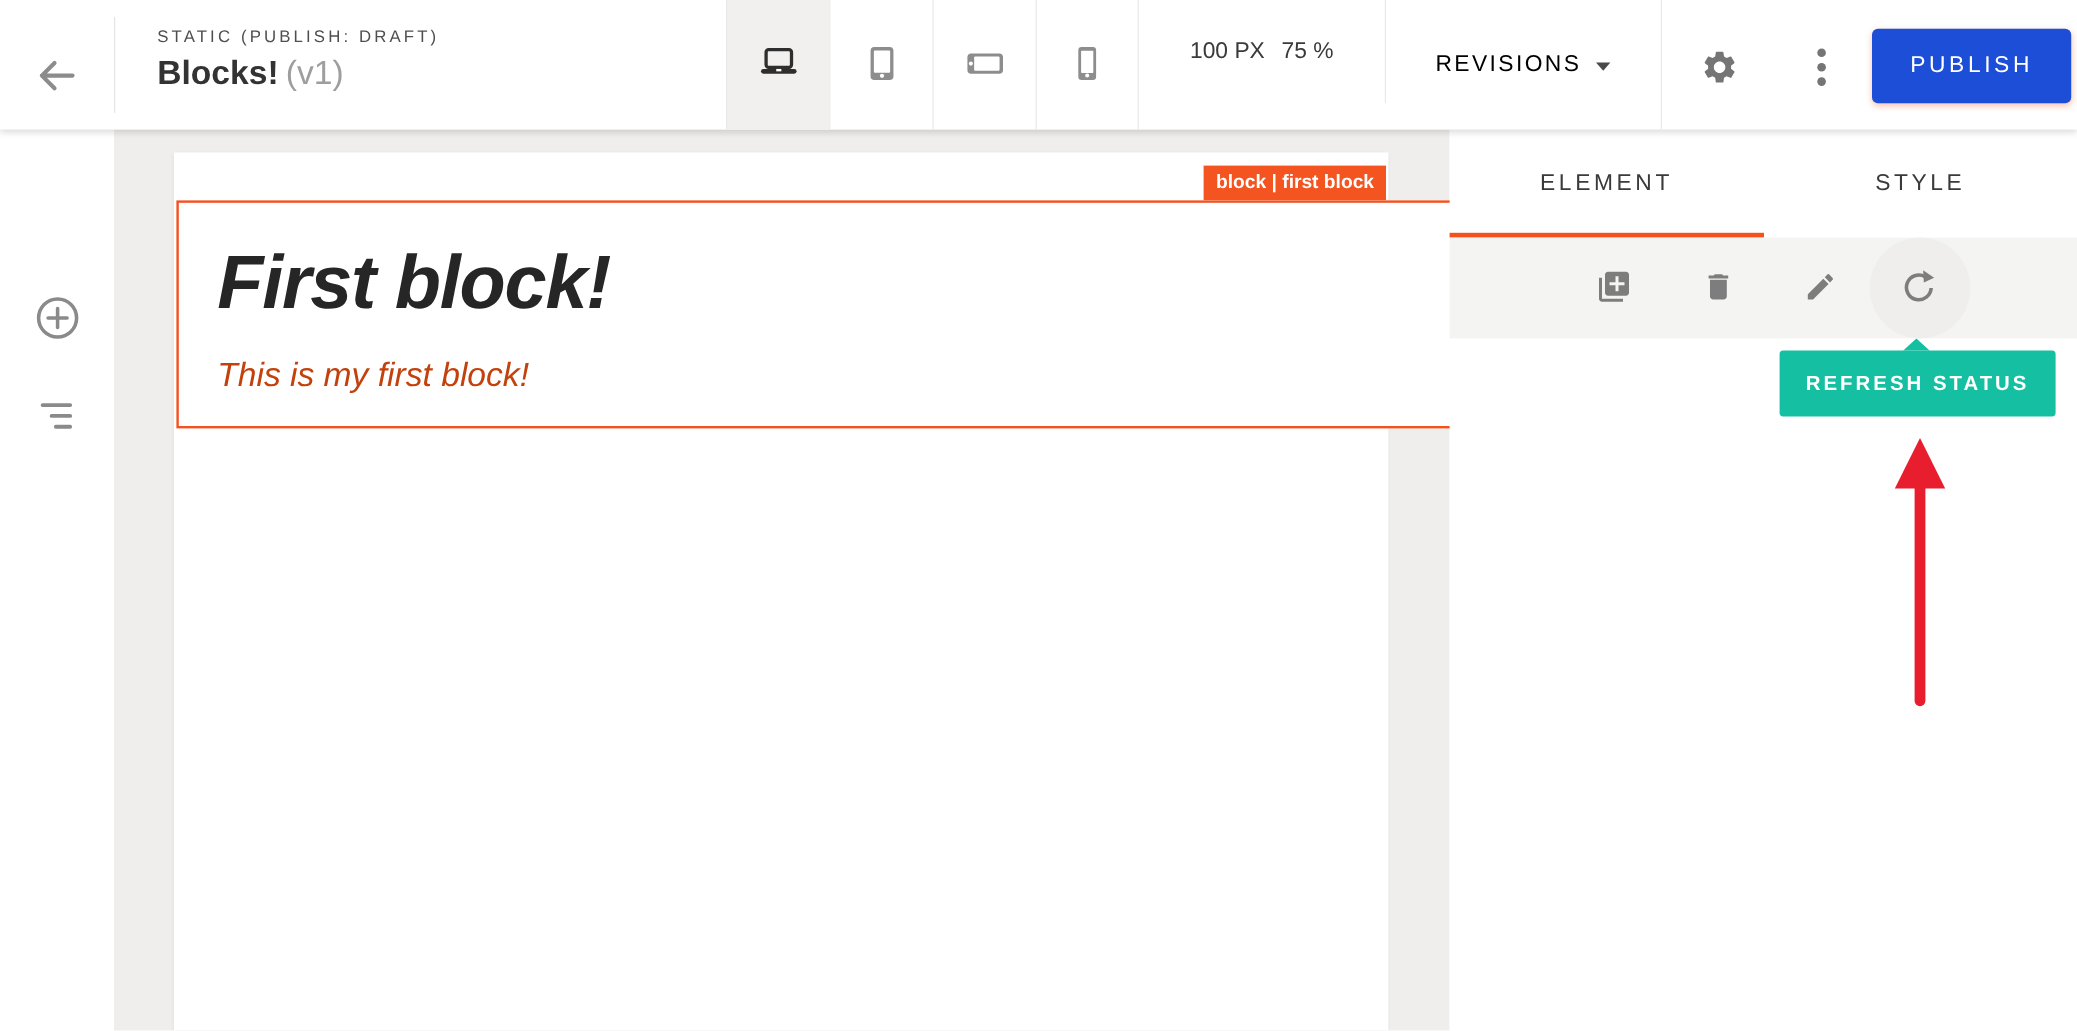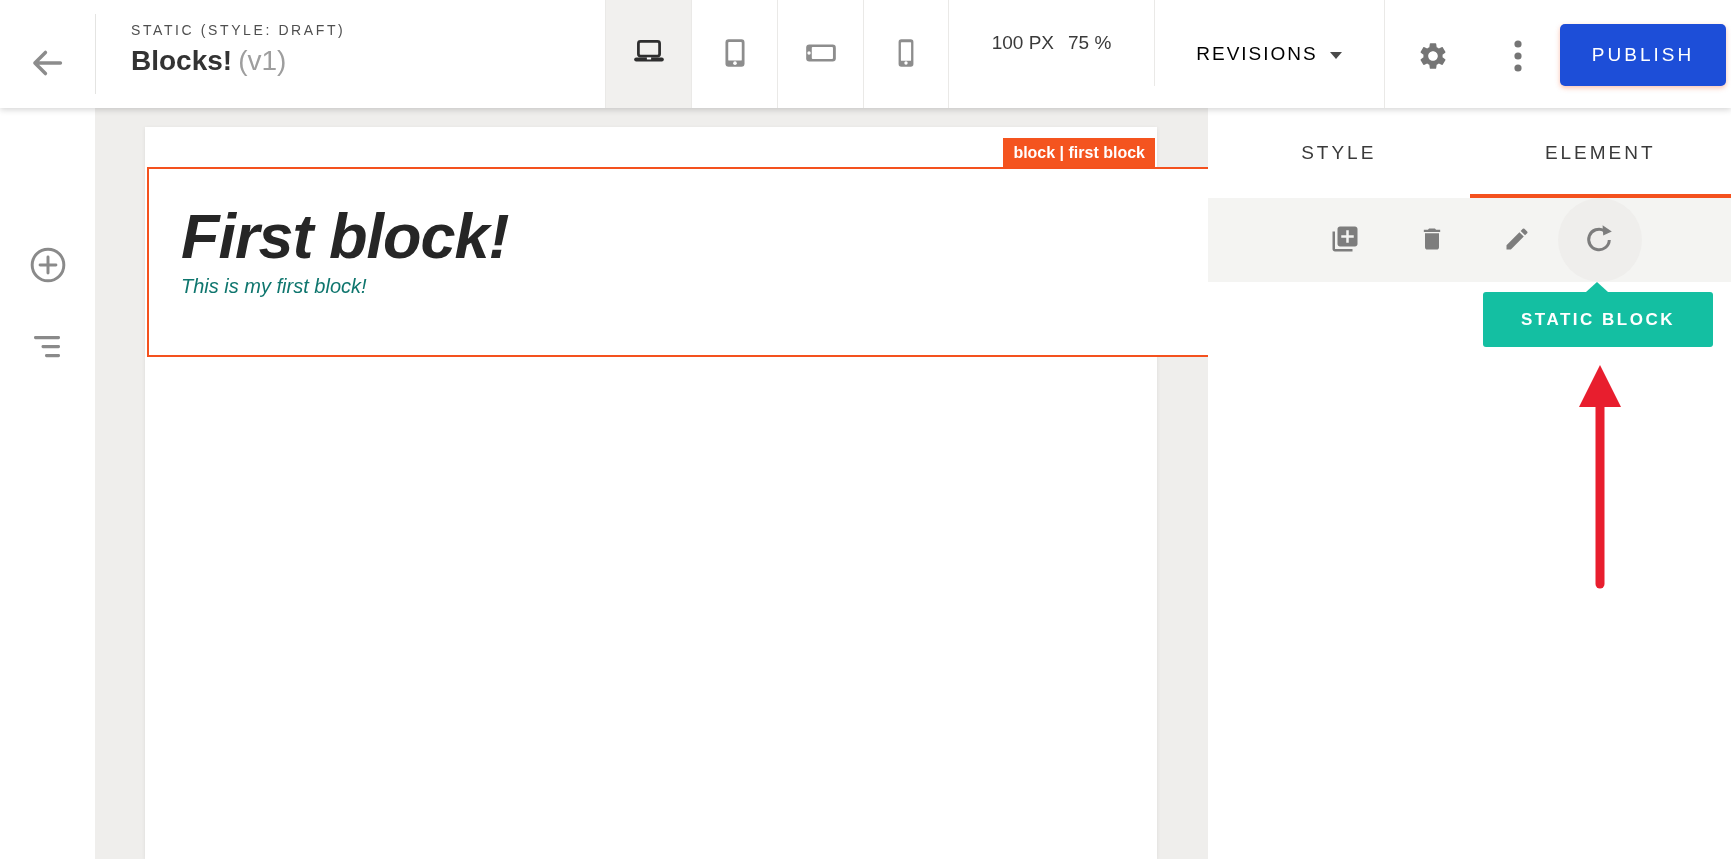--- a/index.html
+++ b/index.html
@@ -49,21 +49,21 @@
   .rail-btn.blocks{top:218px;}
 
   
   .canvas{position:absolute;left:95px;top:108px;width:1113px;bottom:0;background:#efeeec;}
   .page{position:absolute;left:50px;top:19px;width:1012px;bottom:0;background:#fff;
         box-shadow:0 1px 4px rgba(0,0,0,.08);}
   .block{position:absolute;left:2px;top:40px;width:1000px;height:186px;
          border:2px solid #f4511e;background:#fff;padding:0 32px;box-sizing:content-box;cursor:pointer;font-style:italic;}
   .block-heading{margin:34px 0 0 0;font-size:63px;line-height:1.05;font-weight:700;
          letter-spacing:-1px;color:#262626;}
-  .block-text{margin:6px 0 0 0;font-size:20px;color:#0f766e;}
+  .block-text{margin:28px 0 0 0;font-size:28px;color:#c2410c;}
   .block-badge{position:absolute;right:2px;top:11px;height:29px;line-height:29px;padding:0 10px;
          background:#f4541f;color:#fff;font-size:16px;font-weight:700;white-space:nowrap;}
 
   
   .panel{position:absolute;right:0;top:108px;width:523px;bottom:0;background:#fff;}
   .tabs{position:absolute;top:0;left:0;right:0;height:90px;display:flex;}
   .tab{flex:1;border:0;background:none;cursor:pointer;font-family:inherit;position:relative;
        font-size:19px;letter-spacing:3px;color:#3a3a3a;}
   .tab.active::after{content:"";position:absolute;left:0;right:0;bottom:0;height:4px;background:#f4511e;}
   .tool-band{position:absolute;top:90px;left:0;right:0;height:84px;background:#f4f4f2;}
@@ -88,21 +88,21 @@
     <button class="back-btn">
       <span>
         <svg width="40" height="40" viewBox="0 0 36 36">
           <path d="M31 18 H8 M17.5 8.5 L8 18 L17.5 27.5" fill="none" stroke="#8c8c8c" stroke-width="3.1" stroke-linecap="round" stroke-linejoin="round"></path>
         </svg>
       </span>
     </button>
     <div class="hdr-divider" style="left:95px;"></div>
 
     <div class="title-wrap">
-      <div class="status-label">STATIC (STYLE: DRAFT)</div>
+      <div class="status-label">STATIC (PUBLISH: DRAFT)</div>
       <div class="doc-title"><span>Blocks!</span><span class="doc-version">(v1)</span></div>
     </div>
 
     <div class="devices">
       <button class="device-btn active">
         <span>
           <svg width="36" height="36" viewBox="0 0 34 34">
             <rect x="7" y="6" width="20" height="14" rx="2" fill="none" stroke="#2e2e2e" stroke-width="2.6"></rect>
             <rect x="3" y="21.2" width="28" height="3.8" rx="1.9" fill="#2e2e2e"></rect>
             <rect x="15" y="21.2" width="4" height="1.9" fill="#fff"></rect>
@@ -193,22 +193,22 @@
       <div class="block-badge">block | first block</div>
       <div class="block">
         <h1 class="block-heading">First block!</h1>
         <p class="block-text">This is my first block!</p>
       </div>
     </div>
   </div>
 
   <div class="panel">
     <div class="tabs">
+      <button class="tab active">ELEMENT</button>
       <button class="tab">STYLE</button>
-      <button class="tab active">ELEMENT</button>
     </div>
 
     <div class="tool-band">
       <div class="hover-circle"></div>
 
       <button class="tool-btn" style="left:117px;">
         <span>
           <svg width="30" height="30" viewBox="0 0 24 24" fill="#7d7d7d">
             <path d="M4 6H2v14c0 1.1.9 2 2 2h14v-2H4V6zm16-4H8c-1.1 0-2 .9-2 2v12c0 1.1.9 2 2 2h12c1.1 0 2-.9 2-2V4c0-1.1-.9-2-2-2zm-1 9h-4v4h-2v-4H9V9h4V5h2v4h4v2z"></path>
           </svg>
@@ -233,21 +233,21 @@
           <svg width="32" height="32" viewBox="0 0 32 32">
             <path d="M20.2 7.6 A10.3 10.3 0 1 0 25.3 17" fill="none" stroke="#7d7d7d" stroke-width="3"></path>
             <polygon points="18.6,2.2 27.8,8.4 19.2,12.4" fill="#7d7d7d"></polygon>
           </svg>
         </span>
       </button>
     </div>
 
     <div class="tooltip">
       <div class="tooltip-arrow"></div>
-      <span>STATIC BLOCK</span>
+      <span>REFRESH STATUS</span>
     </div>
 
     <div class="red-arrow">
       <svg width="60" height="232" viewBox="0 0 60 232">
         <line x1="30" y1="44" x2="30" y2="221" stroke="#e81e2e" stroke-width="9" stroke-linecap="round"></line>
         <polygon points="30,2 51,44 9,44" fill="#e81e2e"></polygon>
       </svg>
     </div>
   </div>
 

